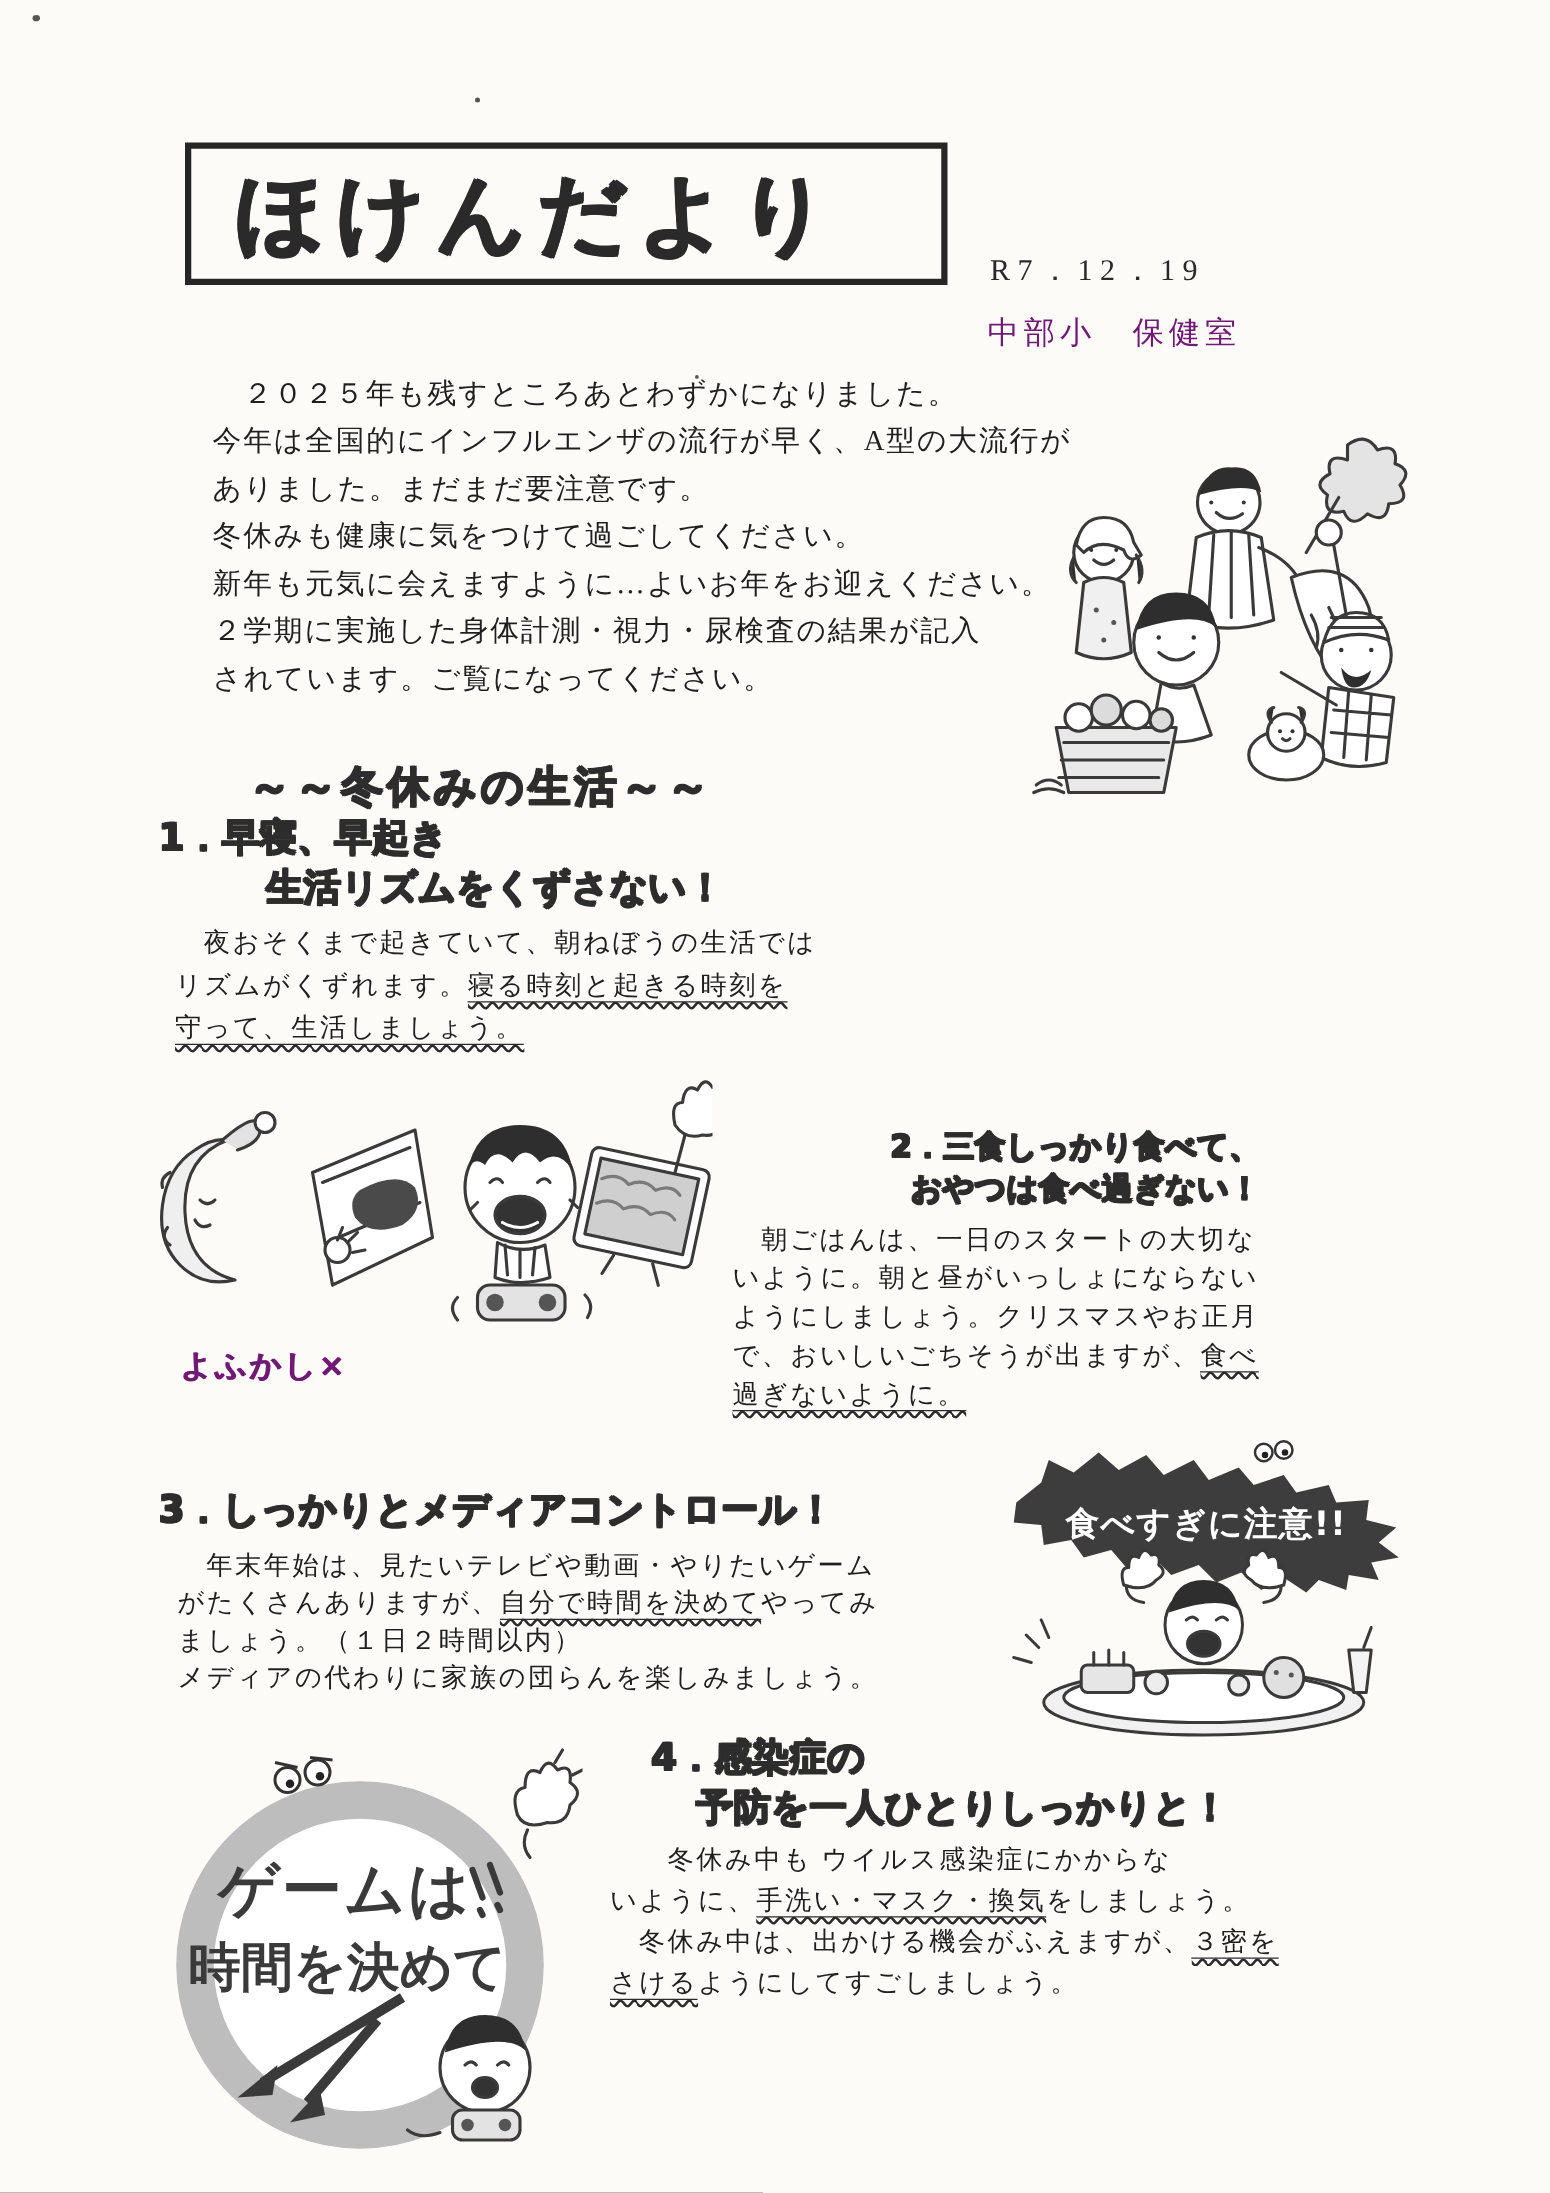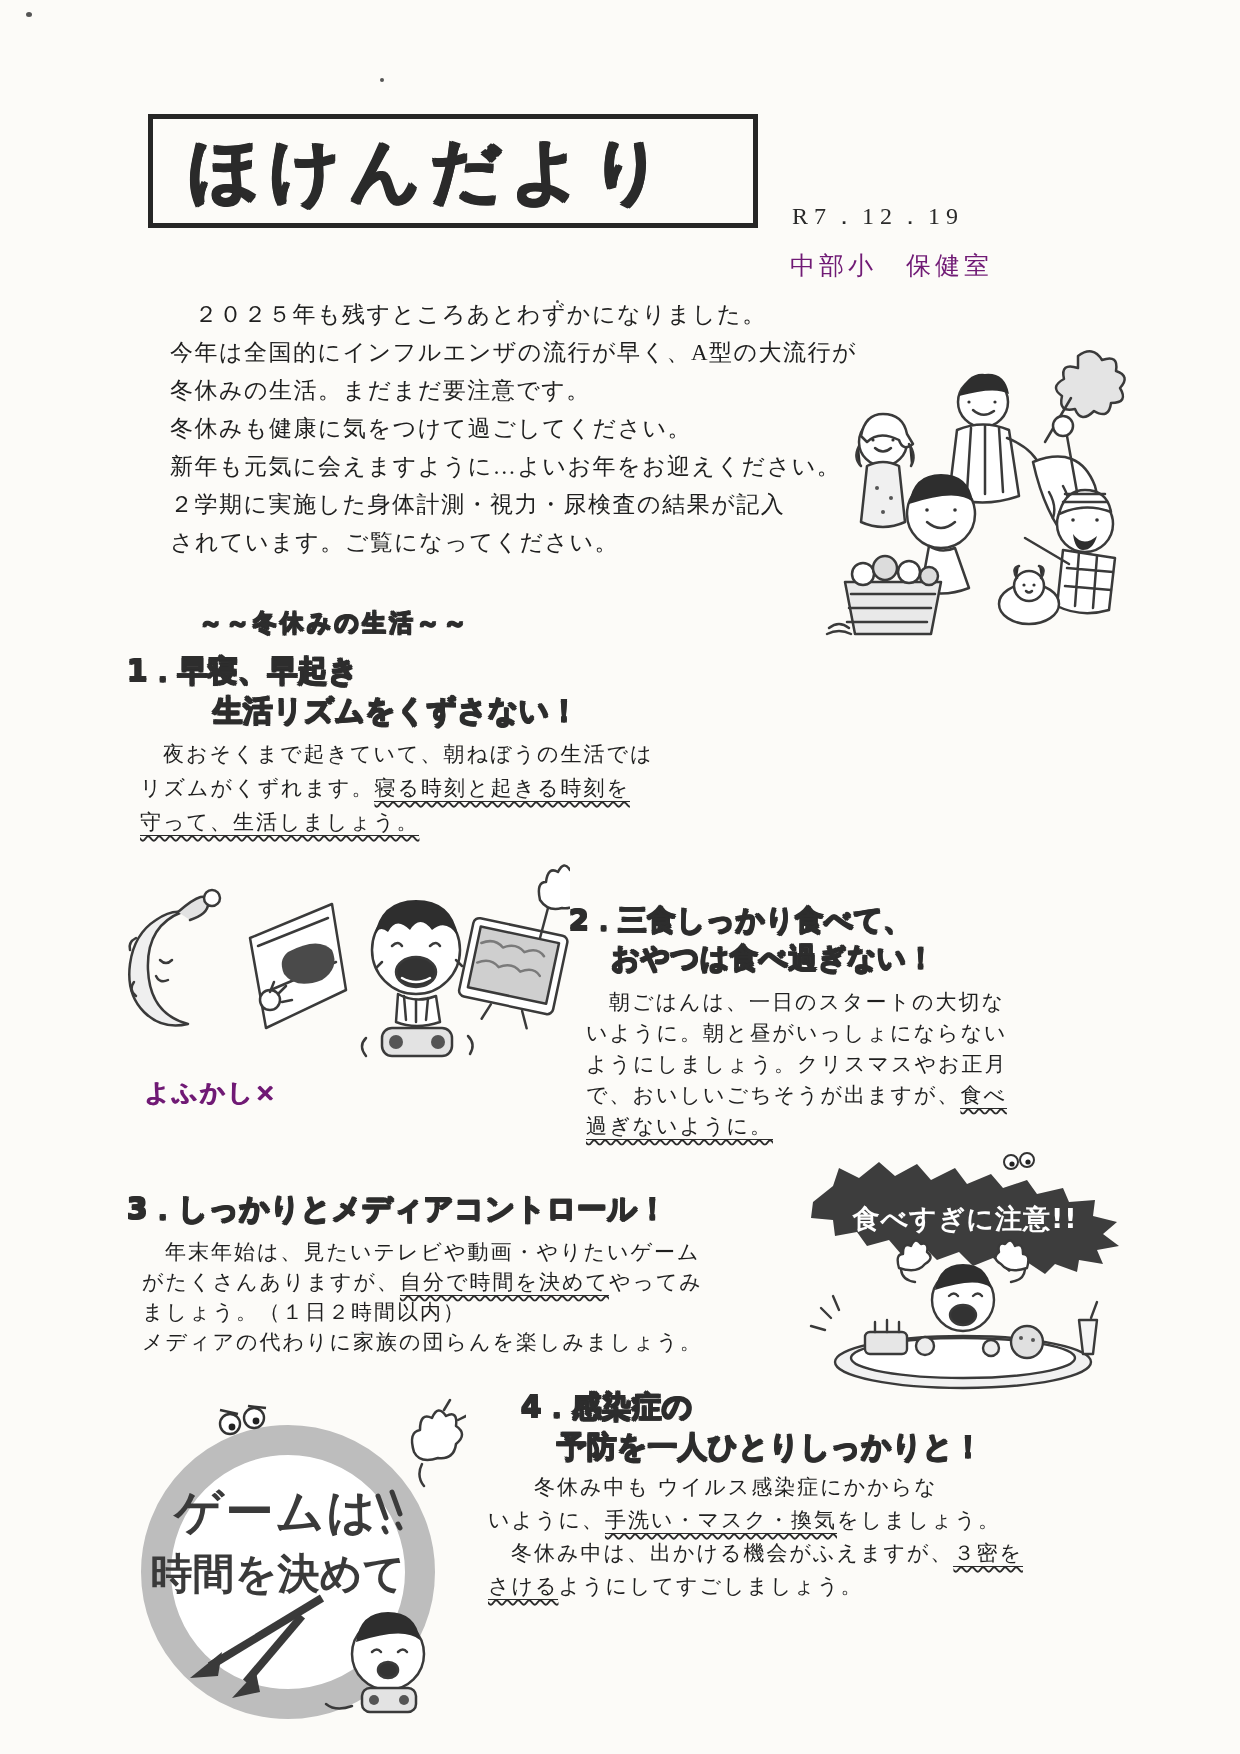--- a/index.html
+++ b/index.html
@@ -26,39 +26,39 @@
   .issuer{ left:790px; top:249px; font-size:25px; letter-spacing:4px; color:#701a75;}
   
   .intro{ left:170px; top:296px; width:668px; font-size:23px; line-height:38px; letter-spacing:1.5px;}
   .tline{white-space:nowrap;}
   
   .pop{
     font-family:"DejaVu Sans","Liberation Sans",sans-serif; font-weight:bold; color:#2d2d2d;
     text-shadow:1.6px 0 currentColor,0 1.6px currentColor,1.6px 1.6px currentColor;
     white-space:nowrap;
   }
-  .season-heading{ left:198px; top:606px; font-size:24px; letter-spacing:3px;}
+  .season-heading{ left:198px; top:606px; font-size:34px; letter-spacing:3px;}
   .sec .sec-heading{ }
   .sec .h-line{ line-height:1.32; }
   .sec .sec-body{ font-size:21px; letter-spacing:2px; }
   .sec .b-line{ white-space:nowrap; }
   .em{
     border-bottom:1.5px solid #2b2b2b;
     text-decoration-line:underline; text-decoration-style:wavy;
     text-decoration-thickness:1.5px; text-underline-offset:6px;
     text-decoration-color:#2b2b2b; padding-bottom:1px;
   }
   
   #sec-0{ left:126px; top:650px; }
   #sec-0 .h-line{ font-size:30px; }
   #sec-0 .h-line:nth-child(2){ padding-left:86px; }
   #sec-0 .sec-body{ margin-top:8px; line-height:34px; padding-left:14px;}
   
   #sec-1{ left:568px; top:900px; }
-  #sec-1 .h-line{ font-size:29px; }
+  #sec-1 .h-line{ font-size:25px;text-align:right; }
   #sec-1 .h-line:nth-child(2){ padding-left:42px; }
   #sec-1 .sec-body{ margin-top:10px; line-height:31px; padding-left:18px;}
   
   #sec-2{ left:126px; top:1188px; }
   #sec-2 .h-line{ font-size:30px; }
   #sec-2 .sec-body{ margin-top:9px; line-height:30px; padding-left:16px;}
   
   #sec-3{ left:468px; top:1386px; }
   #sec-3 .h-line{ font-size:30px; }
   #sec-3 .h-line:nth-child(1){ padding-left:52px; }
@@ -86,21 +86,21 @@
 
   <div class="abs title-box">
     <div class="title-text">ほけんだより</div>
   </div>
   <div class="abs issue-date">R7．12．19</div>
   <div class="abs issuer">中部小　保健室</div>
 
   <div class="abs intro">
       <div class="tline">　２０２５年も残すところあとわずかになりました。</div>
       <div class="tline">今年は全国的にインフルエンザの流行が早く、A型の大流行が</div>
-      <div class="tline">冬休みの生活。まだまだ要注意です。</div>
+      <div class="tline">ありました。まだまだ要注意です。</div>
       <div class="tline">冬休みも健康に気をつけて過ごしてください。</div>
       <div class="tline">新年も元気に会えますように…よいお年をお迎えください。</div>
       <div class="tline">２学期に実施した身体計測・視力・尿検査の結果が記入</div>
       <div class="tline">されています。ご覧になってください。</div>
     </div>
 
   <div class="abs illus illus-cleaning">
     <svg width="402" height="296" viewBox="0 0 402 296">
       <g stroke="#3a3a3a" stroke-width="2.5" fill="none" stroke-linecap="round" stroke-linejoin="round">
 

